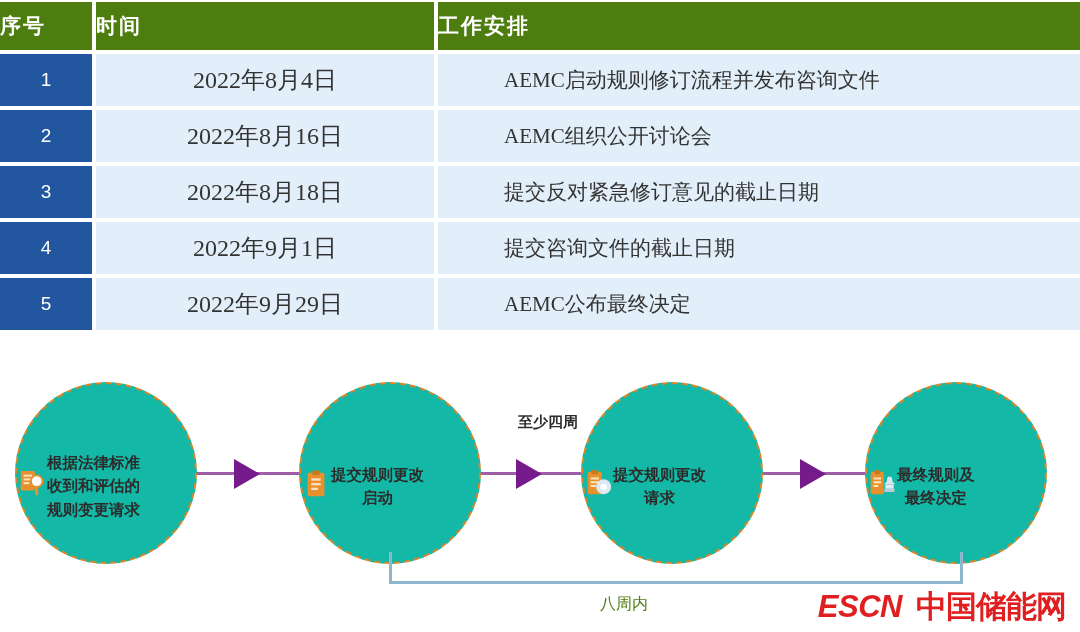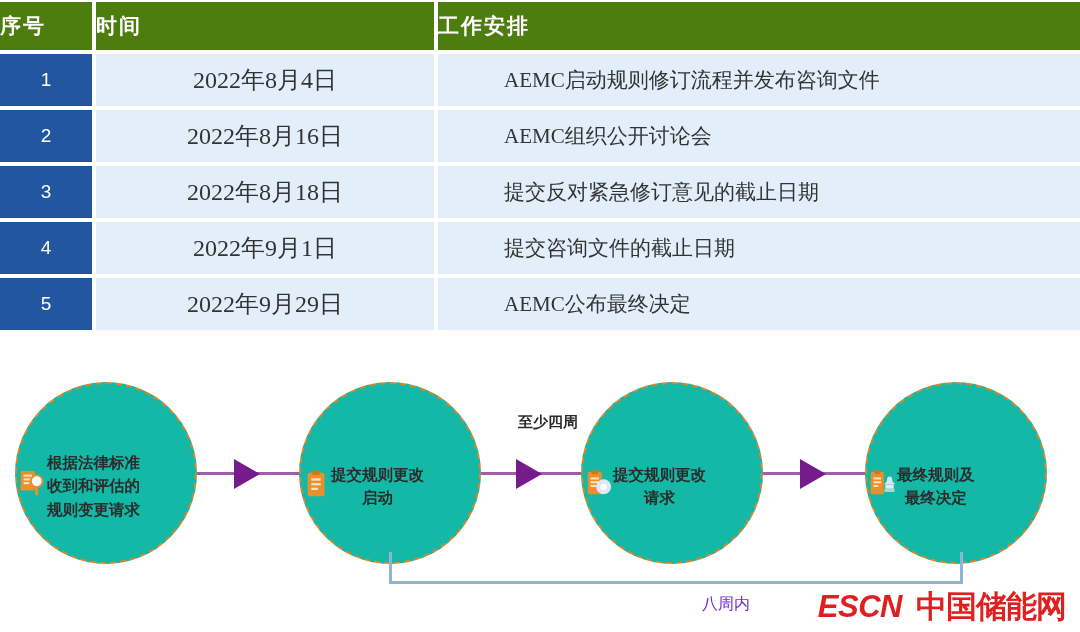--- a/index.html
+++ b/index.html
@@ -150,22 +150,22 @@
     background: #8FB6CE;
   }
   .br-v-left  { left: 389px; top: 200px; width: 3px; height: 32px; }
   .br-h       { left: 389px; top: 229px; width: 574px; height: 3px; }
   .br-v-right { left: 960px; top: 200px; width: 3px; height: 32px; }
   .bracket-label {
     position: absolute;
     left: 600px; top: 242px;
     width: 150px;
     font-size: 16px;
-    color: #6d28d9;
-    text-align: right;
+    color: #4d7c0f;
+    text-align: left;
     font-family: "Liberation Sans", "DejaVu Sans", sans-serif;
   }
 
   
   #escn-logo {
     position: absolute;
     right: 14px; bottom: 4px;
     display: flex;
     align-items: baseline;
     color: #E02020;

